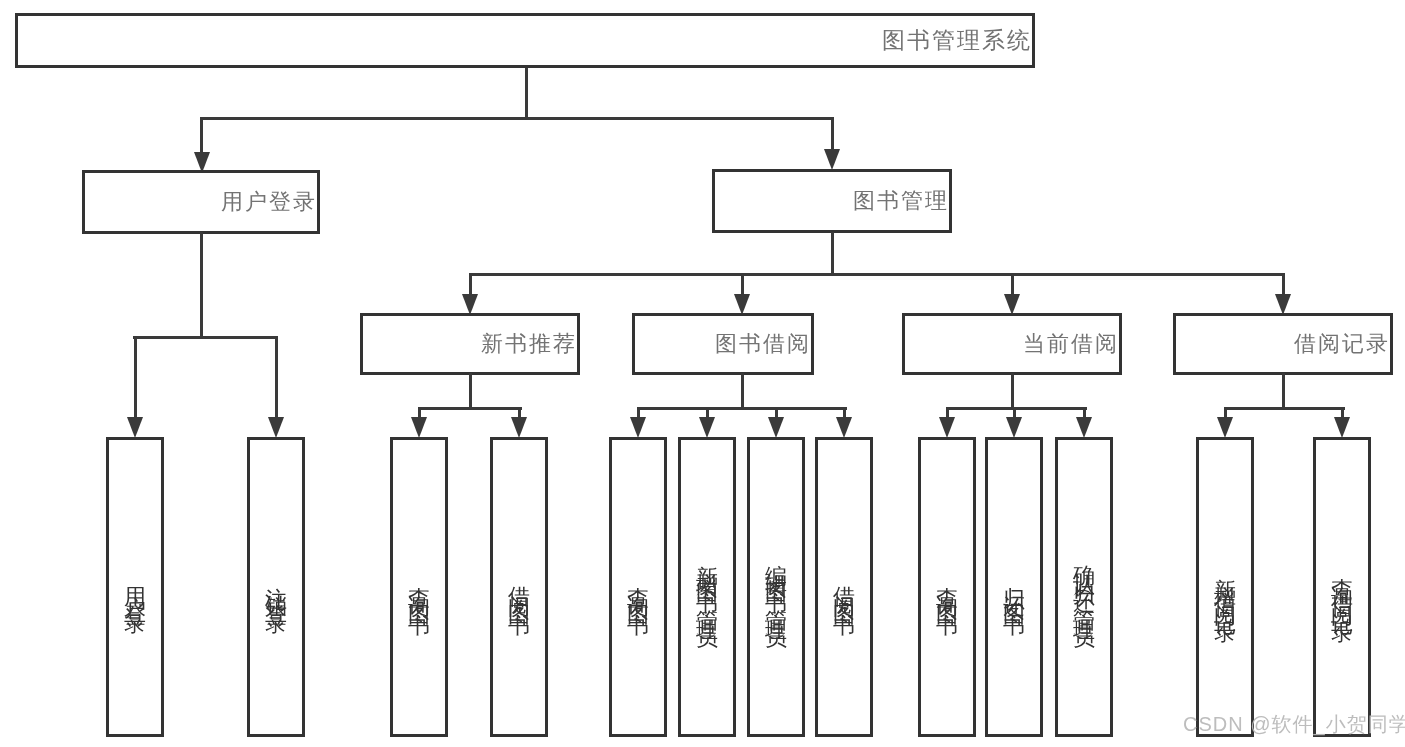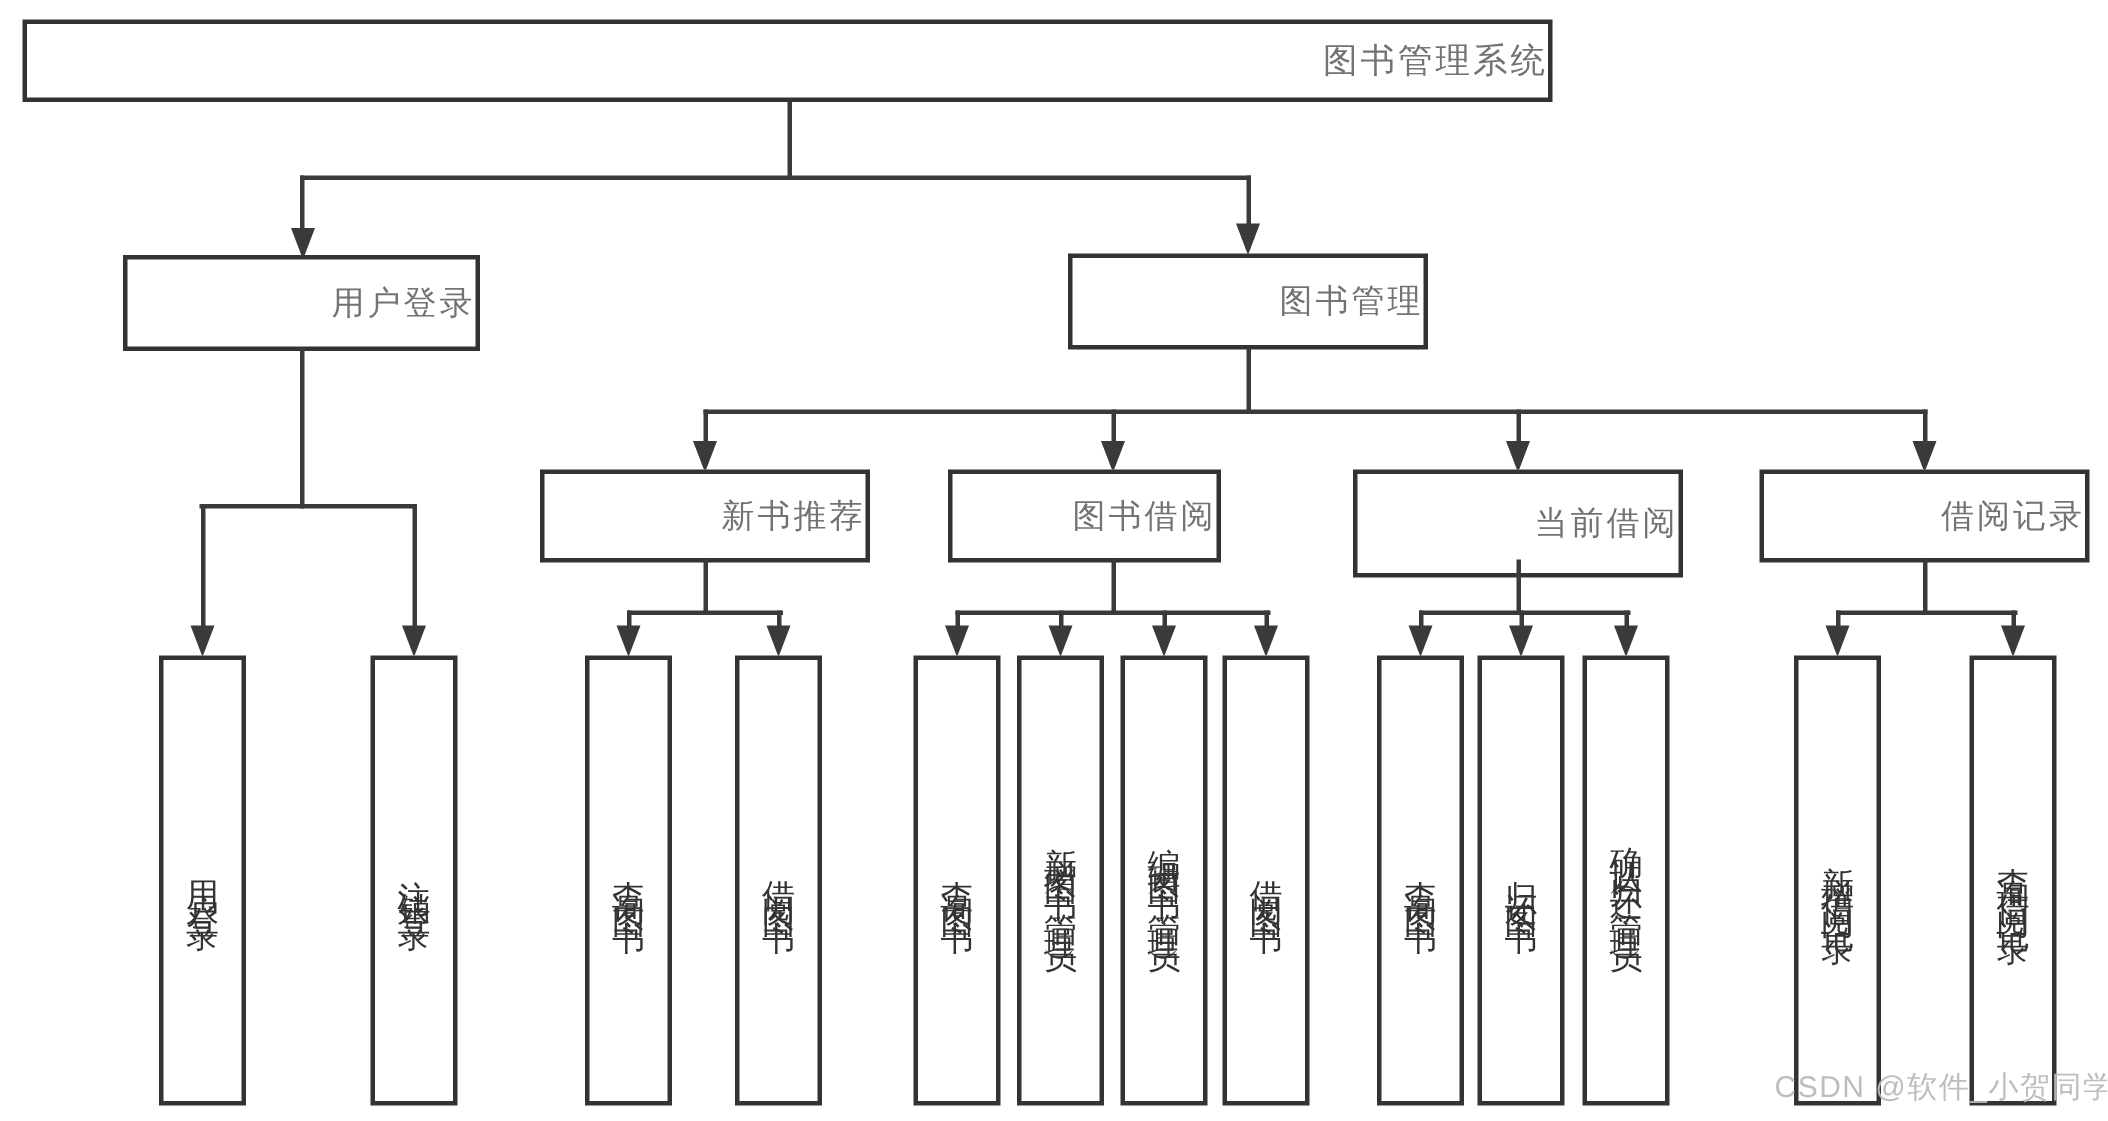--- a/index.html
+++ b/index.html
@@ -73,21 +73,21 @@
   <div class="ar" style="left:1004px;top:294px;"></div>
   <div class="vl" style="left:1282px;top:273px;height:25px;"></div>
   <div class="ar" style="left:1275px;top:294px;"></div>
 
   <div class="hnode" style="left:360px;top:313px;width:220px;height:62px;">
     <span>新书推荐</span>
   </div>
   <div class="hnode" style="left:632px;top:313px;width:182px;height:62px;">
     <span>图书借阅</span>
   </div>
-  <div class="hnode" style="left:902px;top:313px;width:220px;height:72px;">
+  <div class="hnode" style="left:902px;top:313px;width:220px;height:62px;">
     <span>当前借阅</span>
   </div>
   <div class="hnode" style="left:1173px;top:313px;width:220px;height:62px;">
     <span>借阅记录</span>
   </div>
 
   <div class="vl" style="left:469px;top:373px;height:37px;"></div>
   <div class="hl" style="left:418px;top:407px;width:104px;"></div>
   <div class="vl" style="left:418px;top:407px;height:12px;"></div>
   <div class="ar" style="left:411px;top:417px;"></div>

